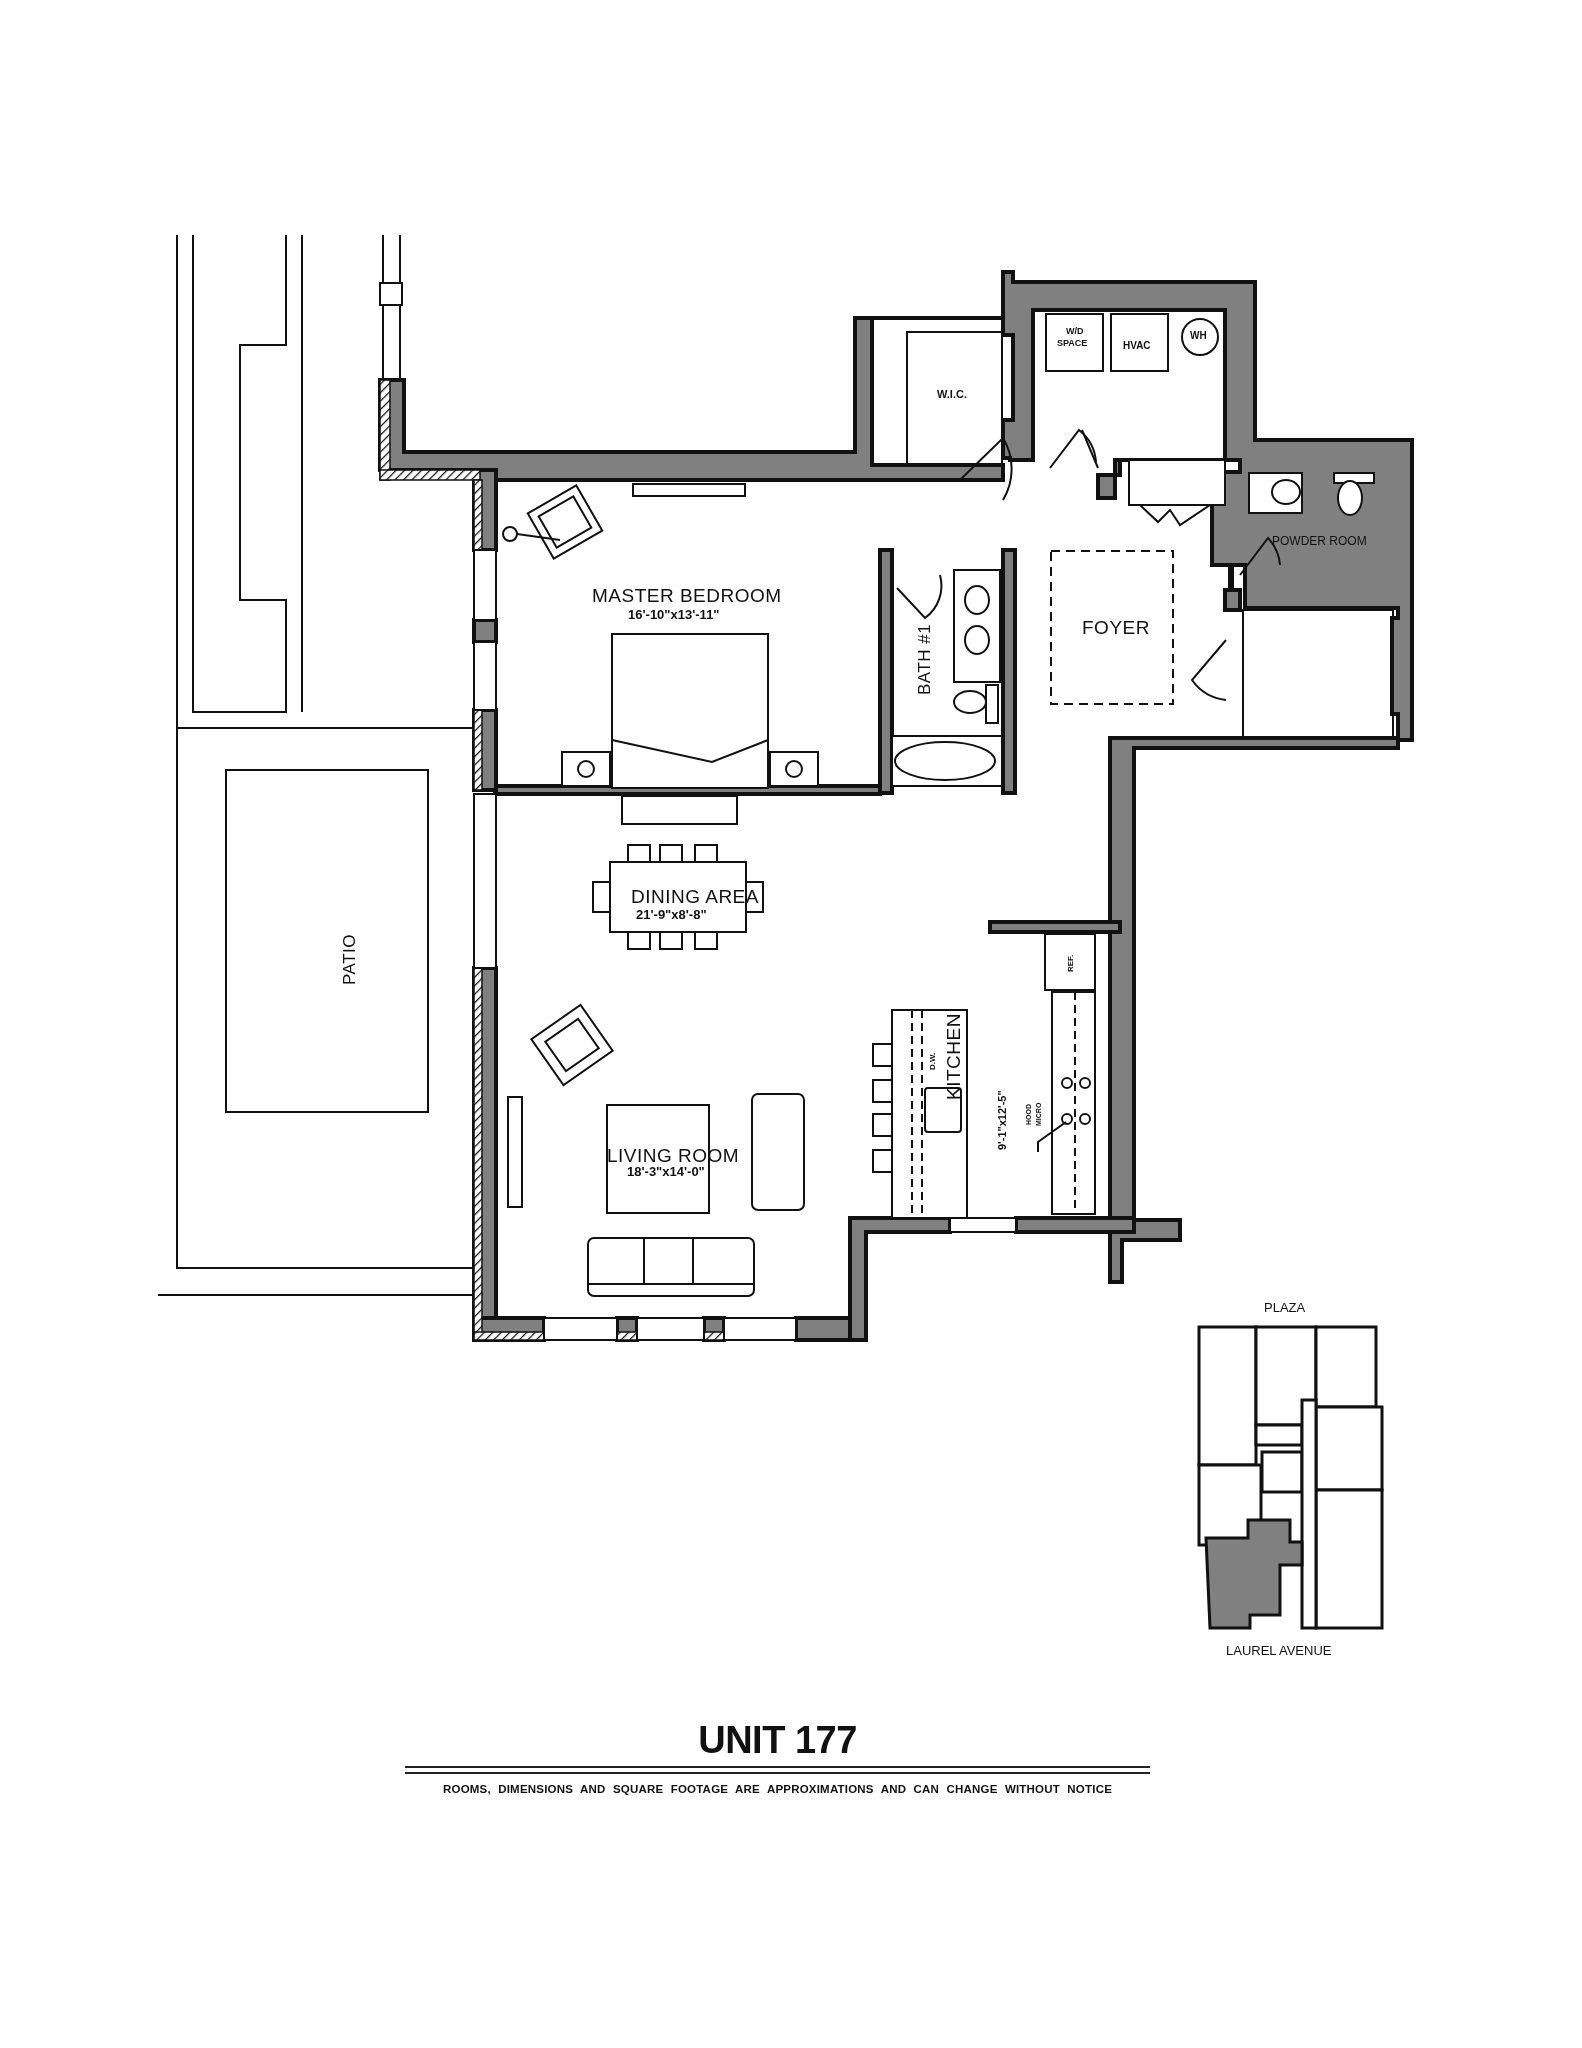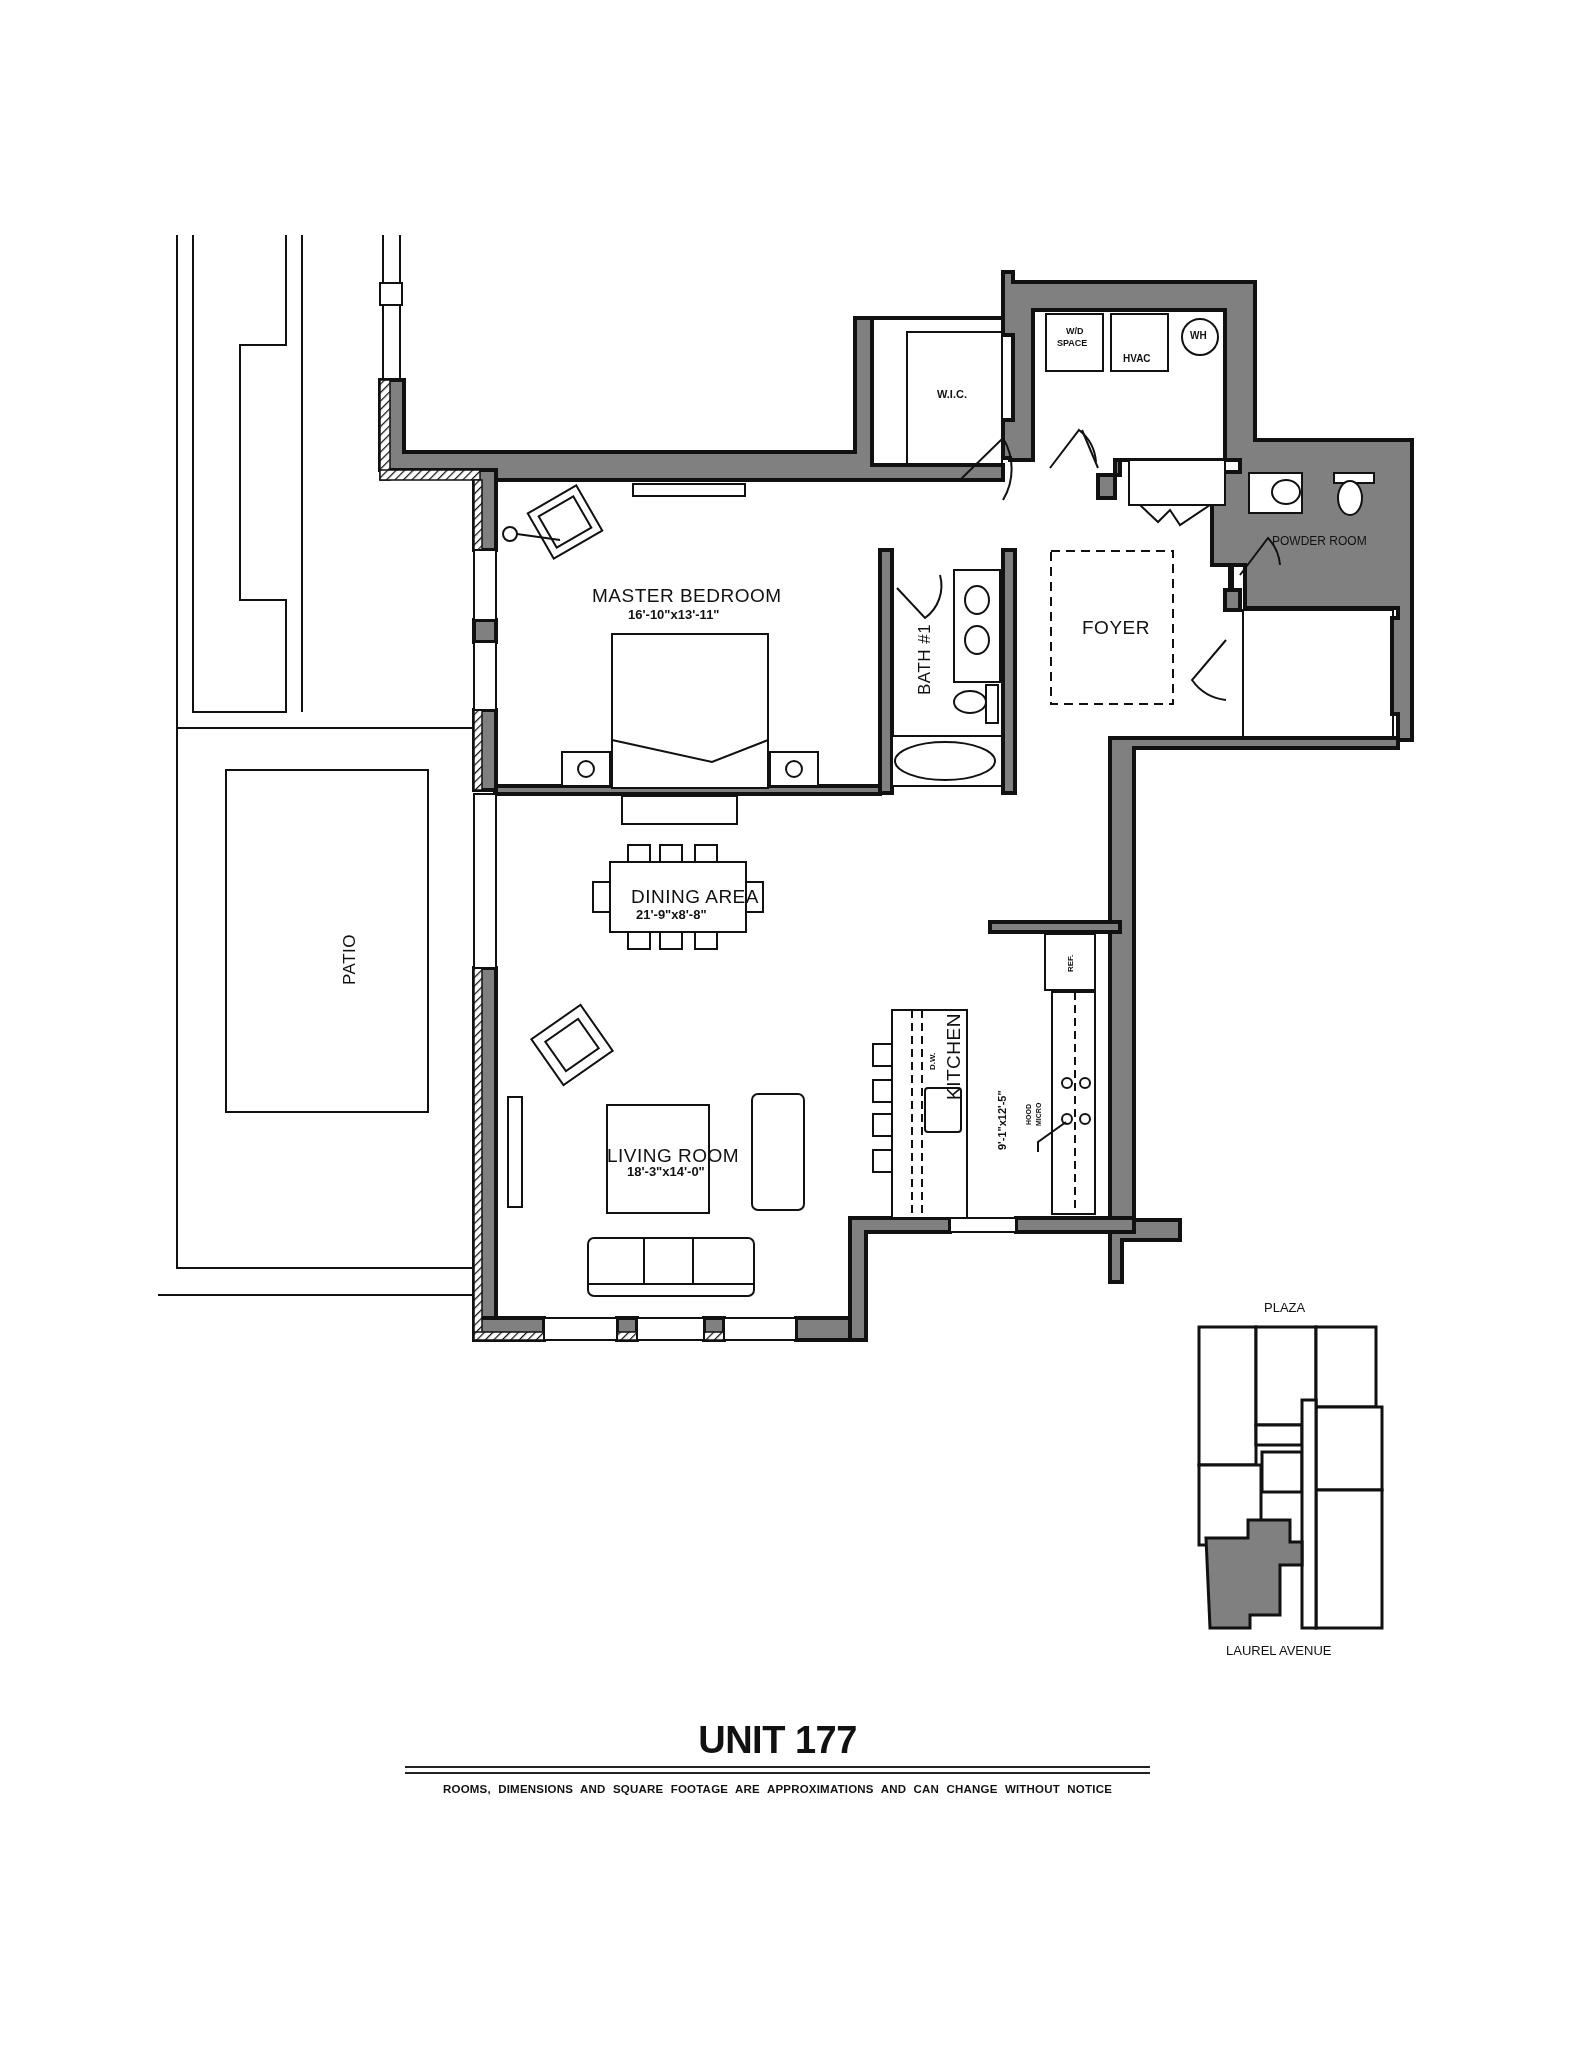--- a/index.html
+++ b/index.html
@@ -203,21 +203,21 @@
 <div class="lbl dim" style="left:996px;top:1150px;transform:rotate(-90deg);transform-origin:left top;font-size:11px;">9'-1"x12'-5"</div>
 
 <div class="lbl room" style="left:1082px;top:617px;">FOYER</div>
 <div class="lbl room" style="left:915px;top:695px;transform:rotate(-90deg);transform-origin:left top;font-size:17px;">BATH #1</div>
 <div class="lbl small" style="left:1272px;top:534px;font-weight:normal;font-size:12px;">POWDER ROOM</div>
 <div class="lbl small" style="left:937px;top:388px;">W.I.C.</div>
 <div class="lbl room" style="left:340px;top:985px;transform:rotate(-90deg);transform-origin:left top;font-size:17px;">PATIO</div>
 
 <div class="lbl tiny" style="left:1066px;top:326px;">W/D</div>
 <div class="lbl tiny" style="left:1057px;top:338px;">SPACE</div>
-<div class="lbl small" style="left:1123px;top:353px;font-size:10px;">HVAC</div>
+<div class="lbl small" style="left:1123px;top:340px;font-size:10px;">HVAC</div>
 <div class="lbl small" style="left:1190px;top:330px;font-size:10px;">WH</div>
 <div class="lbl tiny" style="left:928px;top:1070px;transform:rotate(-90deg);transform-origin:left top;font-size:8px;">D.W.</div>
 <div class="lbl tiny" style="left:1066px;top:972px;transform:rotate(-90deg);transform-origin:left top;font-size:8px;">REF.</div>
 <div class="lbl tiny" style="left:1025px;top:1125px;transform:rotate(-90deg);transform-origin:left top;font-size:7px;">HOOD</div>
 <div class="lbl tiny" style="left:1035px;top:1126px;transform:rotate(-90deg);transform-origin:left top;font-size:7px;">MICRO</div>
 
 <div class="lbl small" style="left:1264px;top:1300px;font-weight:normal;font-size:13px;">PLAZA</div>
 <div class="lbl small" style="left:1226px;top:1643px;font-weight:normal;font-size:13px;">LAUREL AVENUE</div>
 
 <div class="title-block">

